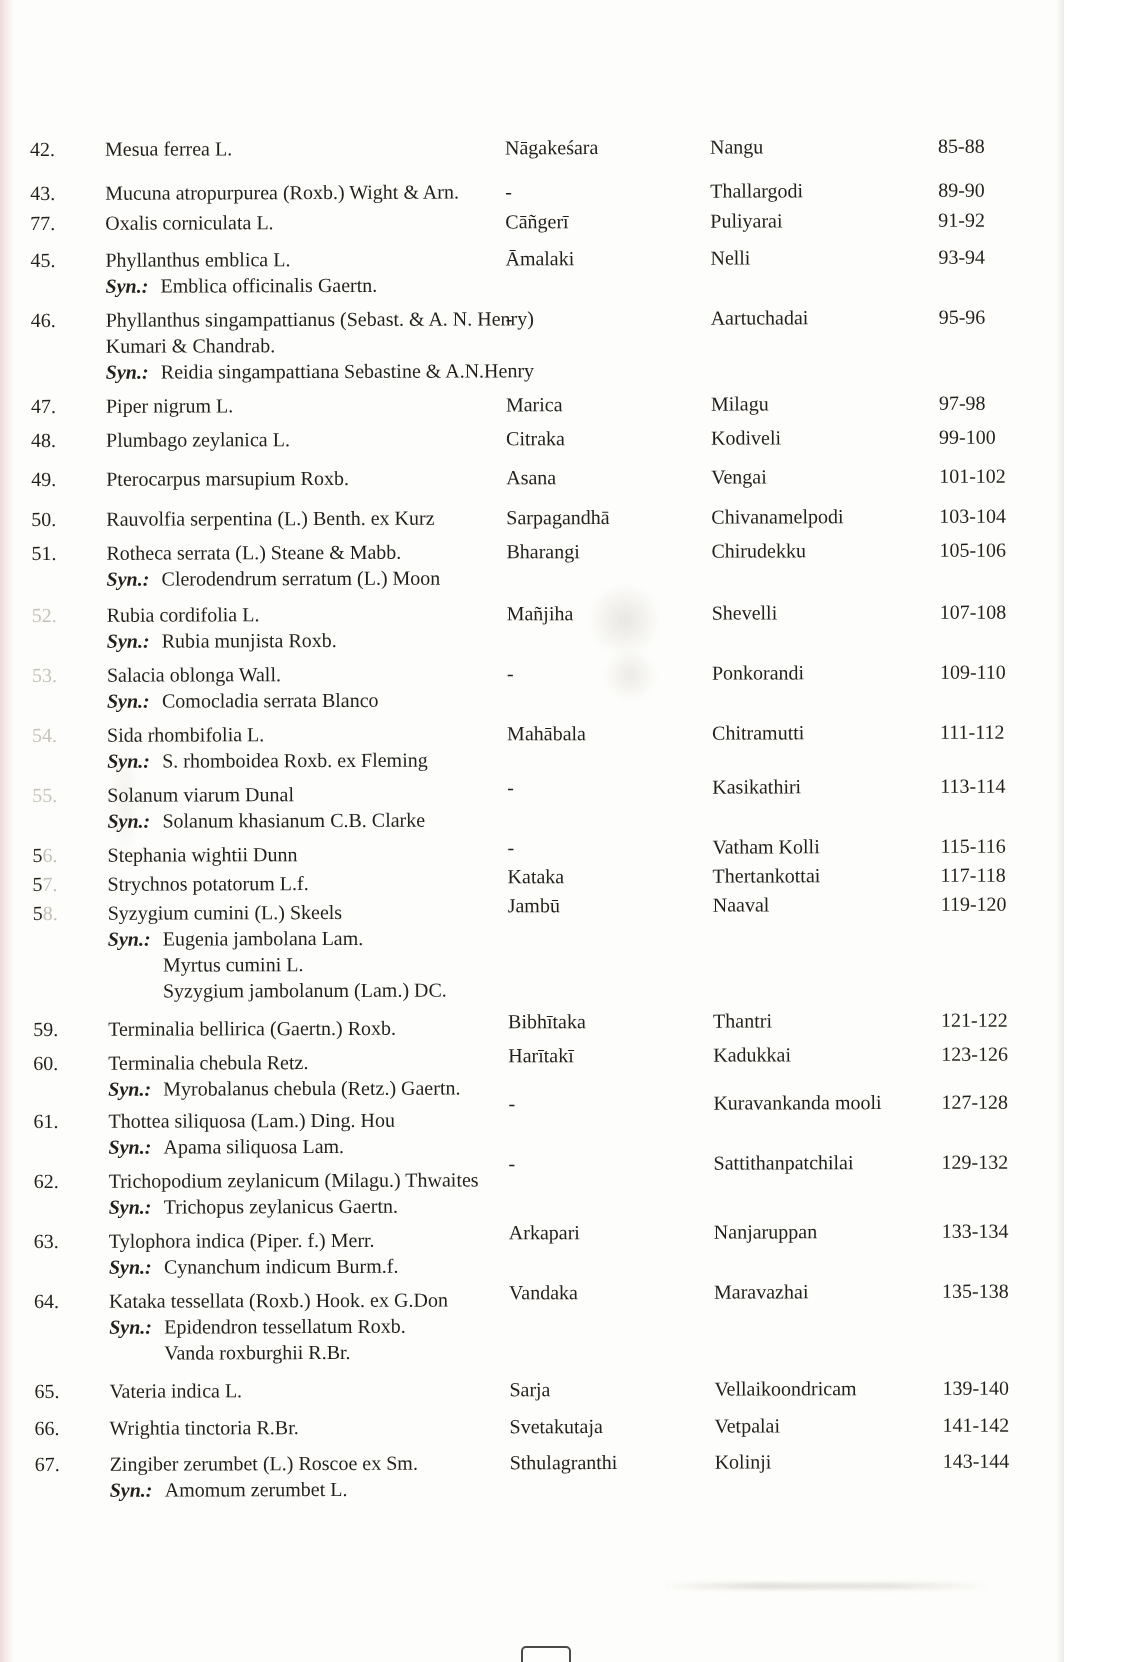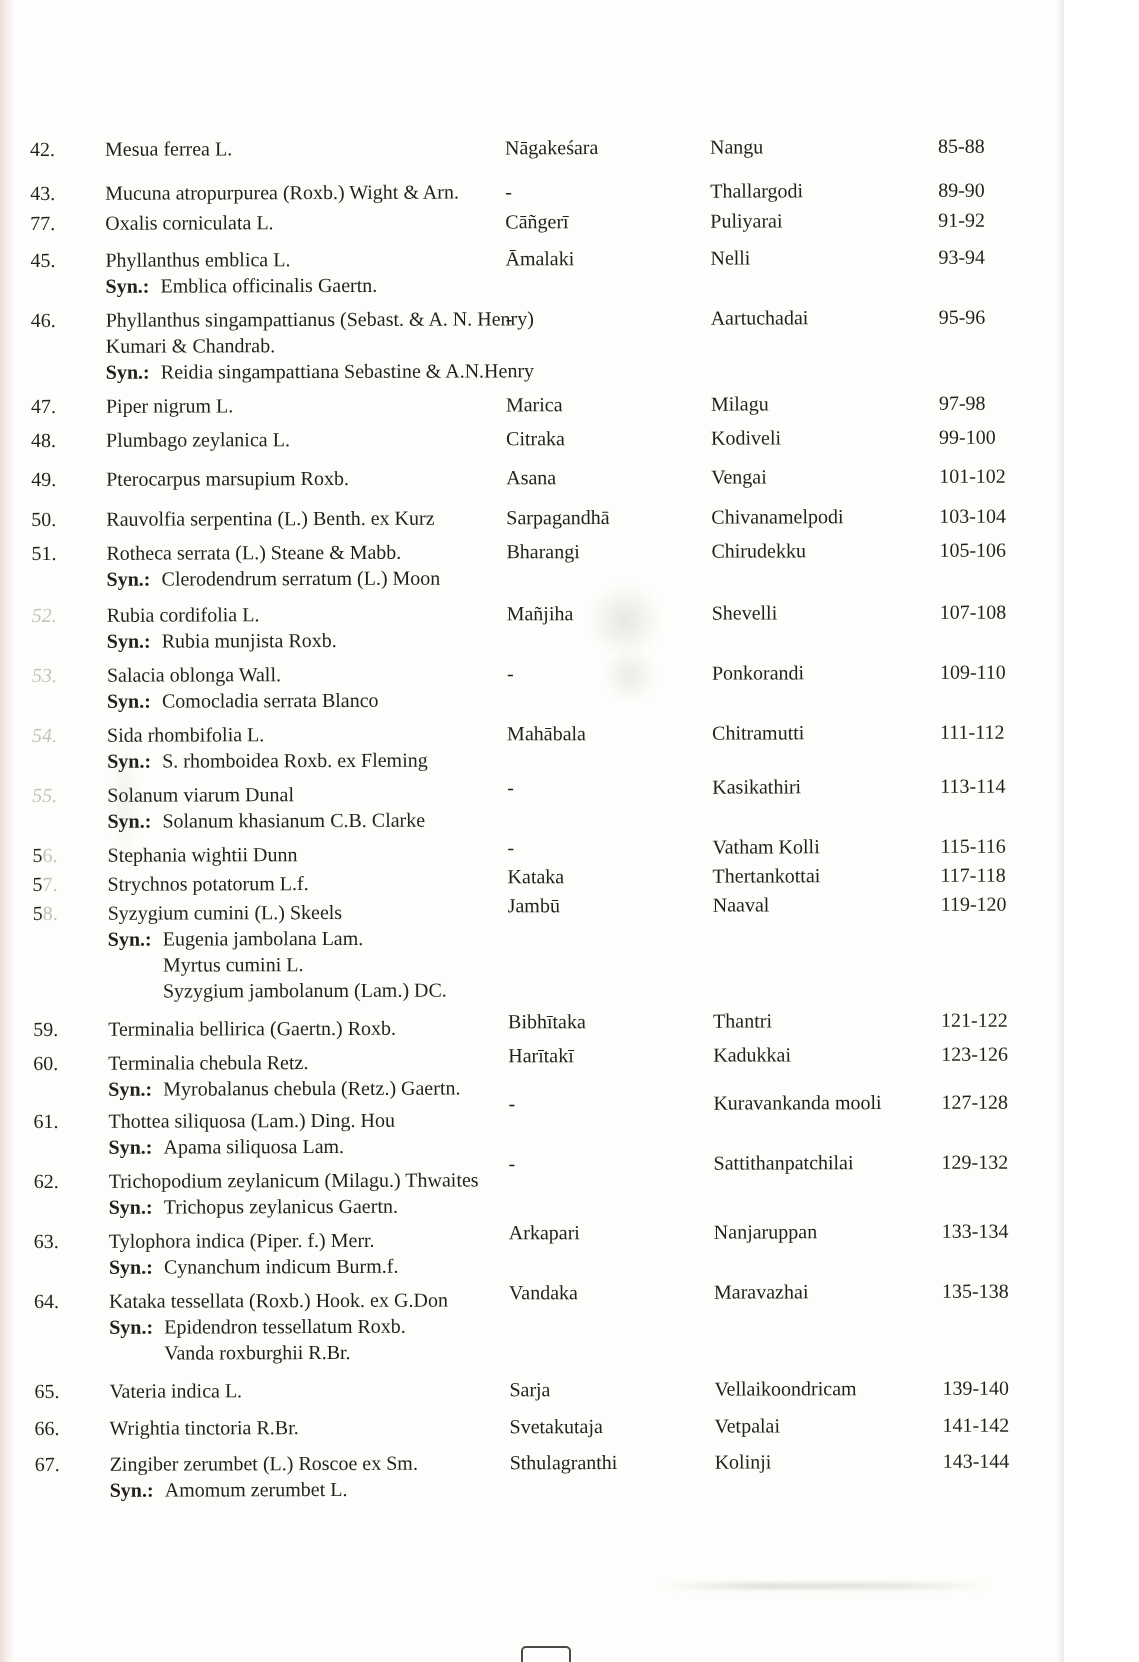--- a/index.html
+++ b/index.html
@@ -33,24 +33,24 @@
     display:grid;
     grid-template-columns:75px 400px 205px 228px 1fr;
     align-items:start;
     margin-bottom:8px;
     font-size:20px;
     line-height:26px;
   }
   .row .pg{text-align:left;}
   .it{}
   .main,.main2,.syn{white-space:nowrap;}
-  .syn .lbl{font-weight:bold;display:inline-block;width:55px;}
+  .syn .lbl{font-weight:bold;display:inline-block;width:55px;font-style:italic;}
   .syn.cont{padding-left:55px;}
   .num .fade2{color:#b3aca0;opacity:.75;}
-  .num.fade1{color:#a39b8e;opacity:.6;font-style:italic;}
+  .num.fade1{color:#a39b8e;opacity:.6;}
   
   .row:nth-child(n+14):nth-child(-n+19) .sk,
   .row:nth-child(n+14):nth-child(-n+19) .tm,
   .row:nth-child(n+14):nth-child(-n+19) .pg{transform:translateY(-6px);}
   .row:nth-child(20) .sk,.row:nth-child(20) .tm,.row:nth-child(20) .pg,
   .row:nth-child(21) .sk,.row:nth-child(21) .tm,.row:nth-child(21) .pg{transform:translateY(-16px);}
   .row:nth-child(22) .sk,.row:nth-child(22) .tm,.row:nth-child(22) .pg,
   .row:nth-child(23) .sk,.row:nth-child(23) .tm,.row:nth-child(23) .pg{transform:translateY(-7px);}
   
   .row:nth-child(1){margin-bottom:18px;}

